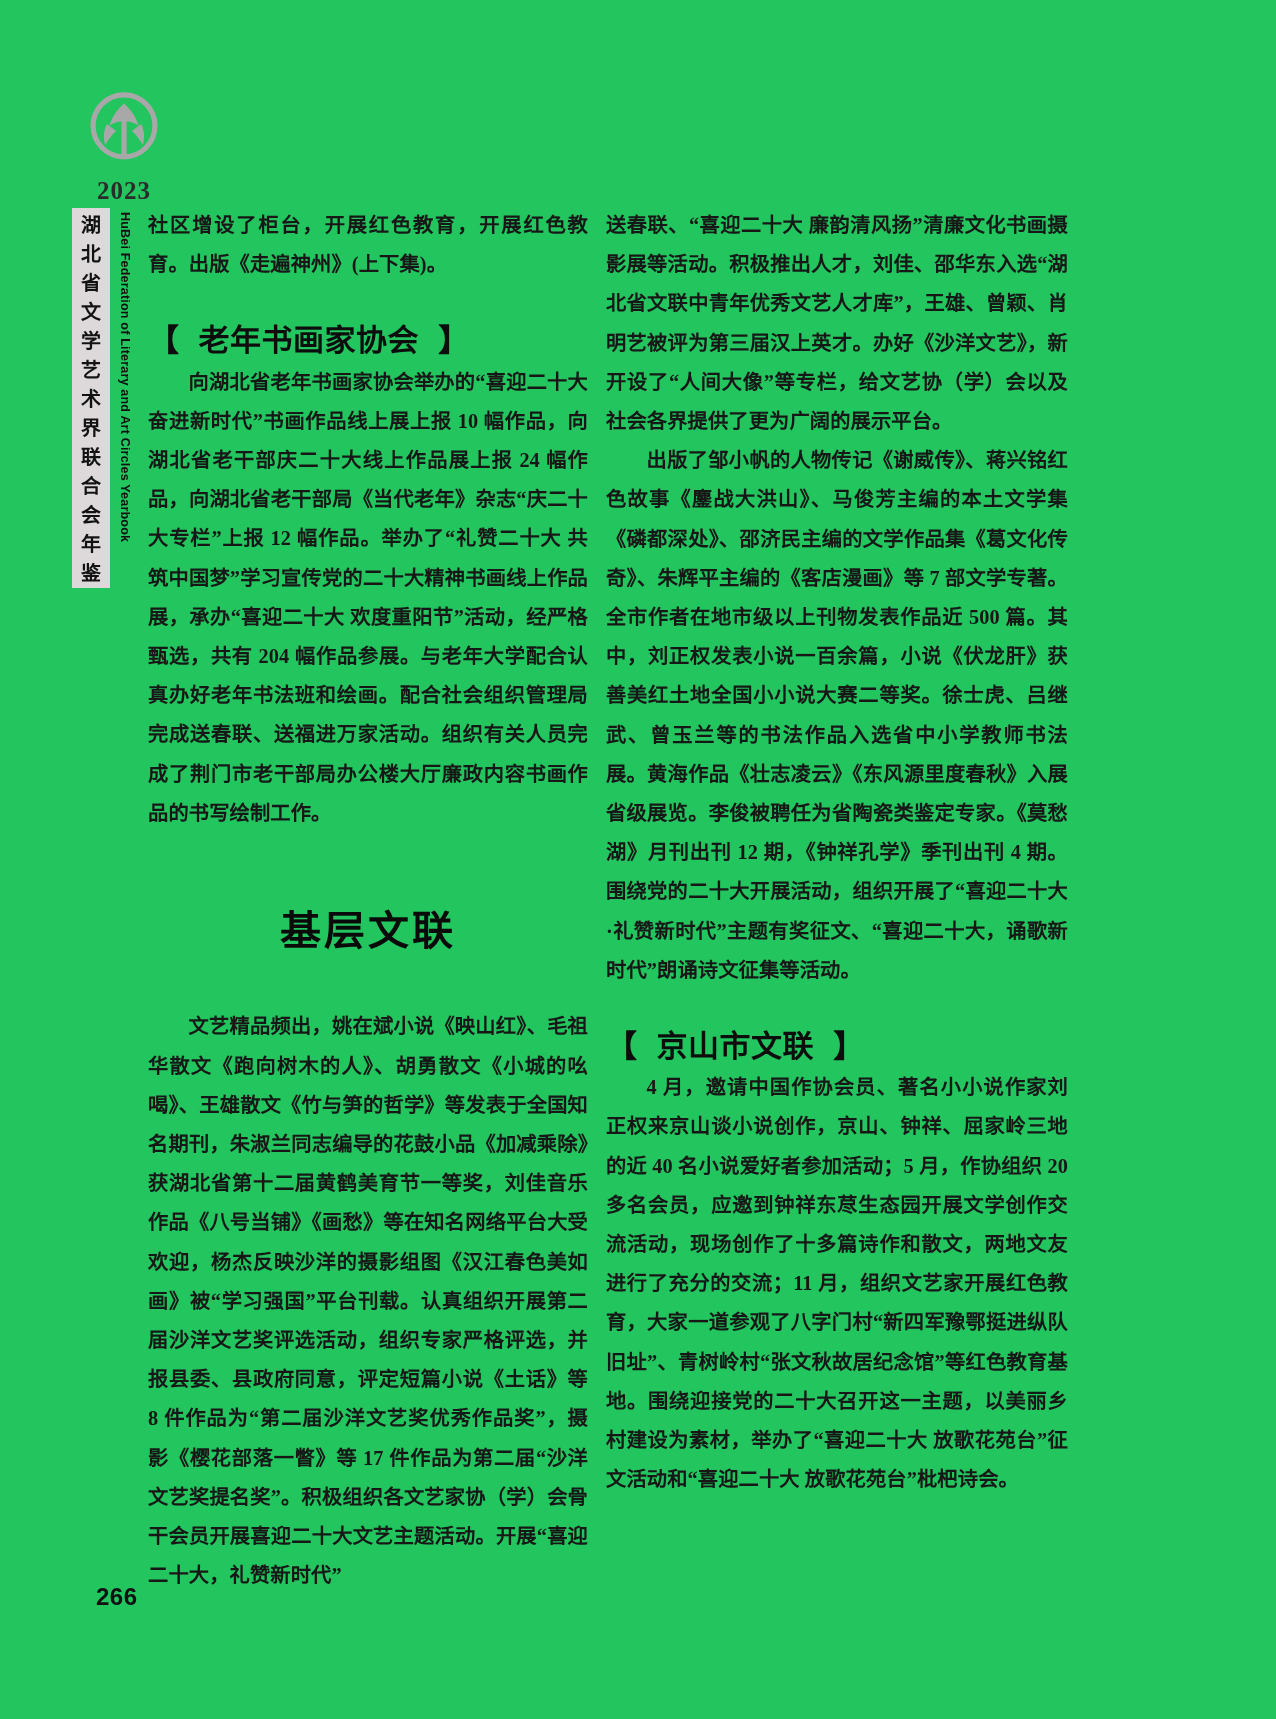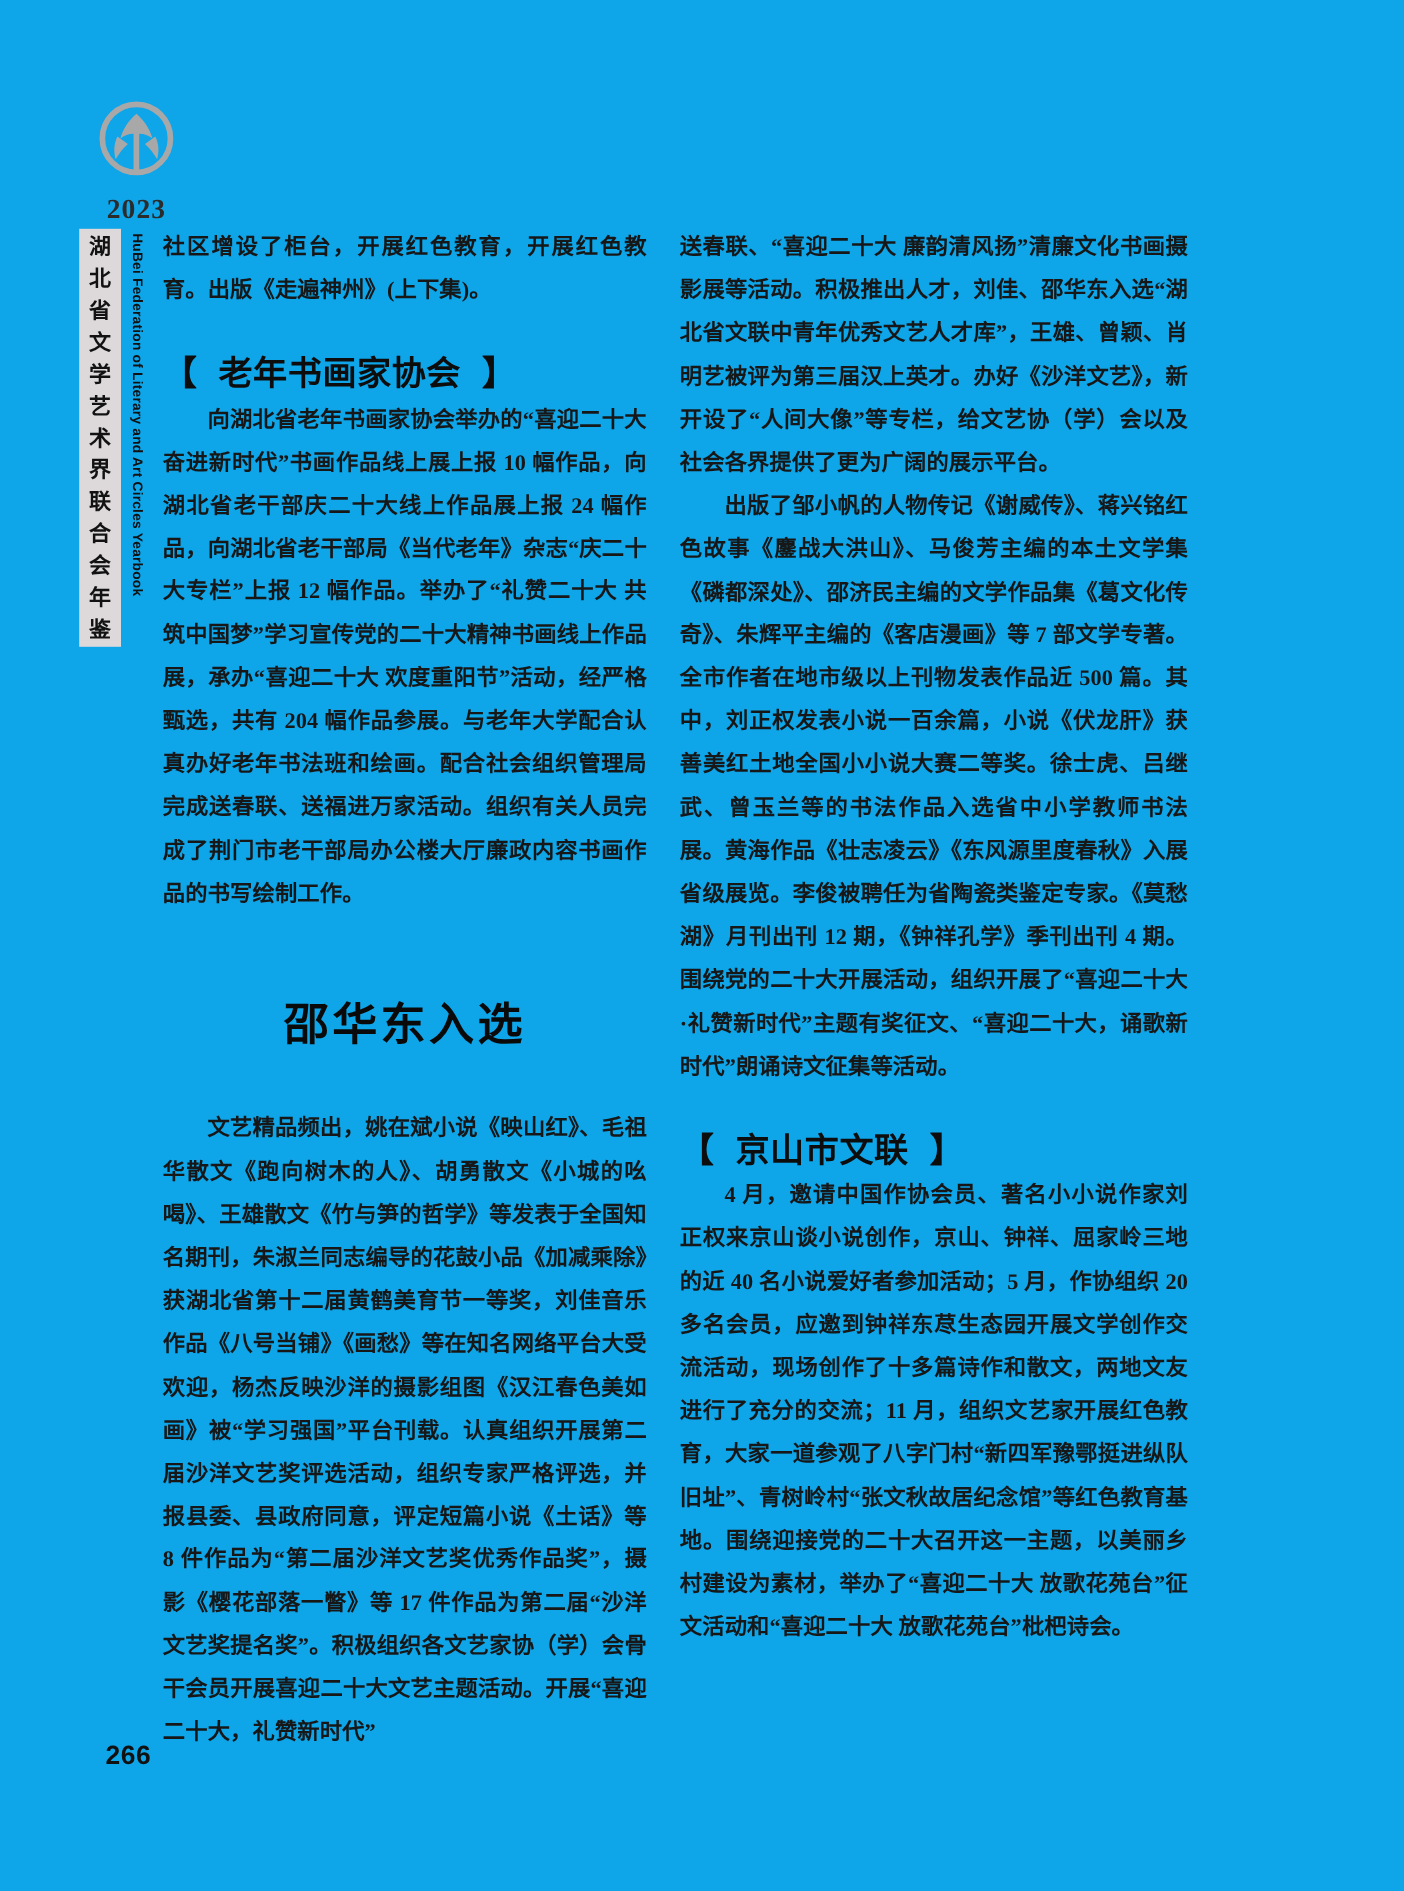--- a/index.html
+++ b/index.html
@@ -11,21 +11,21 @@
   body {
     font-family: "Liberation Serif", "DejaVu Serif", serif;
     color: #1a1a1a;
   }
 
   .page {
     position: relative;
     width: 1276px;
     height: 1719px;
     margin: 0 auto;
-    background: #0ea5e9;
+    background: #22c55e;
     overflow: hidden;
     box-sizing: border-box;
   }
 
   
   .masthead {
     position: absolute;
     left: 68px;
     top: 88px;
     width: 112px;
@@ -101,21 +101,21 @@
     top: 206px;
     width: 920px;
     height: 1240px;
   }
   .col {
     position: absolute;
     top: 0;
     width: 440px;
   }
   .col-left  { left: 0; }
-  .col-right { left: 470px; width: 462px; }
+  .col-right { left: 458px; width: 462px; }
 
   p.body-text {
     margin: 0;
     font-family: "Liberation Serif", "DejaVu Serif", serif;
     font-weight: bold;
     font-size: 20.3px;
     line-height: 39.2px;
     text-align: justify;
     text-justify: inter-ideograph;
     letter-spacing: 0.1px;
@@ -201,21 +201,21 @@
 
     <div class="col col-left">
 
       <p class="body-text">社区增设了柜台，开展红色教育，开展红色教育。出版《走遍神州》(上下集)。</p>
 
       <h3 class="section-head spaced-top">【 老年书画家协会 】</h3>
 
       <p class="body-text indent">向湖北省老年书画家协会举办的“喜迎二十大 奋进新时代”书画作品线上展上报 10 幅作品，向湖北省老干部庆二十大线上作品展上报 24 幅作品，向湖北省老干部局《当代老年》杂志“庆二十大专栏”上报 12 幅作品。举办了“礼赞二十大 共筑中国梦”学习宣传党的二十大精神书画线上作品展，承办“喜迎二十大 欢度重阳节”活动，经严格甄选，共有 204 幅作品参展。与老年大学配合认真办好老年书法班和绘画。配合社会组织管理局完成送春联、送福进万家活动。组织有关人员完成了荆门市老干部局办公楼大厅廉政内容书画作品的书写绘制工作。</p>
 
       <div class="major-head-wrap">
-        <h2 class="major-head">邵华东入选</h2>
+        <h2 class="major-head">基层文联</h2>
       </div>
 
 
       <p class="body-text indent">文艺精品频出，姚在斌小说《映山红》、毛祖华散文《跑向树木的人》、胡勇散文《小城的吆喝》、王雄散文《竹与笋的哲学》等发表于全国知名期刊，朱淑兰同志编导的花鼓小品《加减乘除》获湖北省第十二届黄鹤美育节一等奖，刘佳音乐作品《八号当铺》《画愁》等在知名网络平台大受欢迎，杨杰反映沙洋的摄影组图《汉江春色美如画》被“学习强国”平台刊载。认真组织开展第二届沙洋文艺奖评选活动，组织专家严格评选，并报县委、县政府同意，评定短篇小说《土话》等 8 件作品为“第二届沙洋文艺奖优秀作品奖”，摄影《樱花部落一瞥》等 17 件作品为第二届“沙洋文艺奖提名奖”。积极组织各文艺家协（学）会骨干会员开展喜迎二十大文艺主题活动。开展“喜迎二十大，礼赞新时代”</p>
 
     </div>
 
     <div class="col col-right">
 
       <p class="body-text">送春联、“喜迎二十大 廉韵清风扬”清廉文化书画摄影展等活动。积极推出人才，刘佳、邵华东入选“湖北省文联中青年优秀文艺人才库”，王雄、曾颖、肖明艺被评为第三届汉上英才。办好《沙洋文艺》，新开设了“人间大像”等专栏，给文艺协（学）会以及社会各界提供了更为广阔的展示平台。</p>

